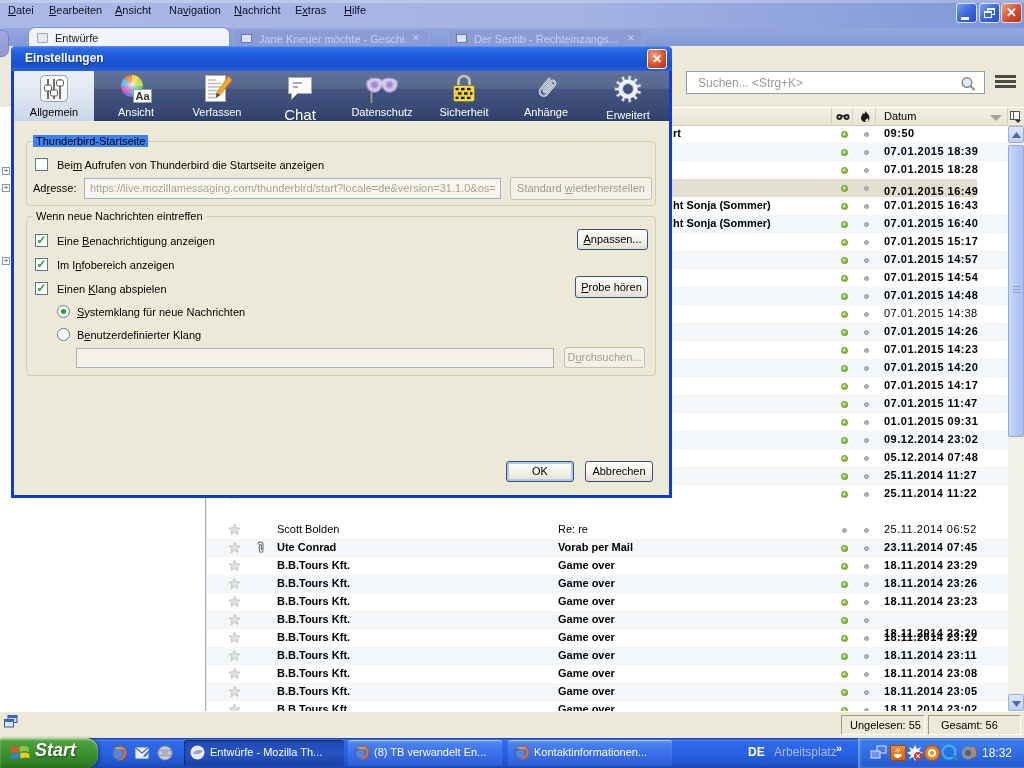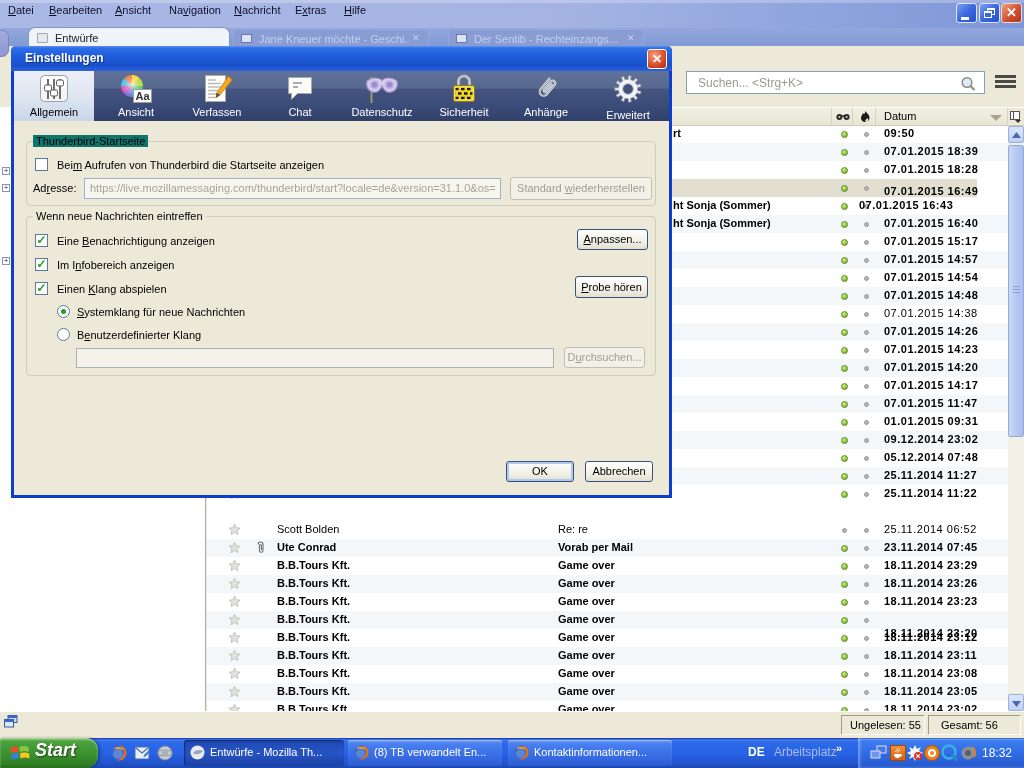--- a/index.html
+++ b/index.html
@@ -136,21 +136,21 @@
         <div class="dots" style="left:657px;top:7px"></div>
         <div style="position:absolute;left:677px;top:6px;font-weight:bold;letter-spacing:0.5px;white-space:nowrap">07.01.2015 16:49</div>
       </div>
 <div style="position:absolute;left:0;top:90px;width:801px;height:18px;font-size:11px;color:#000">
         <div style="position:absolute;left:21px;top:2px"><svg width="13" height="13" viewBox="0 0 13 13">
             <path d="M6.5 1 L8 4.8 L12 5.1 L9 7.7 L10 11.6 L6.5 9.5 L3 11.6 L4 7.7 L1 5.1 L5 4.8 Z" fill="#e2e2de" stroke="#c6c6c0" stroke-width="1"></path>
           </svg></div>
         <div style="position:absolute;left:466px;top:2px;font-weight:bold;white-space:nowrap">ht Sonja (Sommer)</div>
         <div class="dotg" style="left:634px;top:6px"></div>
         <div class="dots" style="left:657px;top:7px"></div>
-        <div style="position:absolute;left:652px;top:2px;font-weight:bold;letter-spacing:0.5px;white-space:nowrap">07.01.2015 16:43</div>
+        <div style="position:absolute;left:677px;top:2px;font-weight:bold;letter-spacing:0.5px;white-space:nowrap">07.01.2015 16:43</div>
       </div>
 <div style="position:absolute;left:0;top:108px;width:801px;height:18px;font-size:11px;color:#000">
         <div style="position:absolute;left:0;top:0;width:801px;height:18px;background:#f4f7fa"></div>
         <div style="position:absolute;left:21px;top:2px"><svg width="13" height="13" viewBox="0 0 13 13">
             <path d="M6.5 1 L8 4.8 L12 5.1 L9 7.7 L10 11.6 L6.5 9.5 L3 11.6 L4 7.7 L1 5.1 L5 4.8 Z" fill="#e2e2de" stroke="#c6c6c0" stroke-width="1"></path>
           </svg></div>
         <div style="position:absolute;left:466px;top:2px;font-weight:bold;white-space:nowrap">ht Sonja (Sommer)</div>
         <div class="dotg" style="left:634px;top:6px"></div>
         <div class="dots" style="left:657px;top:7px"></div>
         <div style="position:absolute;left:677px;top:2px;font-weight:bold;letter-spacing:0.5px;white-space:nowrap">07.01.2015 16:40</div>
@@ -584,21 +584,21 @@
 <path d="M15.8 18.8 L19 21 L14.8 23.8 Z" fill="#4a4a4a"></path>
 </svg></div>
           <div style="font-size:11px;color:#fff;margin-top:1px">Verfassen</div>
         </div>
         <div style="position:absolute;left:246px;top:3px;width:80px;height:47px;text-align:center">
           <div style="height:31px"><svg width="30" height="30" viewBox="0 0 30 30">
 <path d="M3.5 3.5 h23 v16 h-14 l-6 6 v-6 h-3 Z" fill="#fbfbfa" stroke="#a8a8a8"></path>
 <line x1="8" y1="9" x2="17" y2="9" stroke="#9a9a9a" stroke-width="1.6"></line>
 <line x1="8" y1="13" x2="13" y2="13" stroke="#9a9a9a" stroke-width="1.6"></line>
 </svg></div>
-          <div style="font-size:11px;color:#fff;margin-top:1px">Chat</div>
+          <div style="font-size:15px;color:#fff;margin-top:1px">Chat</div>
         </div>
         <div style="position:absolute;left:328px;top:3px;width:80px;height:47px;text-align:center">
           <div style="height:31px"><svg width="38" height="30" viewBox="0 0 38 30">
 <line x1="8.5" y1="3" x2="8.5" y2="29" stroke="#a0a070" stroke-width="1.8"></line>
 <path d="M4 7 C9 3 16 3.2 19 6.5 C22 3.2 29 3 34 7 C35.5 12.5 32.5 17.5 27.5 18.2 C23 18.8 20.2 14.8 19 11.8 C17.8 14.8 15 18.8 10.5 18.2 C5.5 17.5 2.5 12.5 4 7 Z" fill="#ddd3f0" fill-opacity="0.95" stroke="#a292cc" stroke-width="1.2"></path>
 <ellipse cx="11.5" cy="10.8" rx="4.8" ry="4.6" fill="#bfb2e6"></ellipse>
 <ellipse cx="26.5" cy="10.8" rx="4.8" ry="4.6" fill="#bfb2e6"></ellipse>
 <ellipse cx="11.5" cy="10.8" rx="2.8" ry="2.8" fill="#9a8cce"></ellipse>
 <ellipse cx="26.5" cy="10.8" rx="2.8" ry="2.8" fill="#9a8cce"></ellipse>
 </svg></div>
@@ -634,21 +634,21 @@
 <circle cx="15" cy="15" r="5.4" fill="#42527c"></circle>
 <circle cx="15" cy="15" r="5.4" fill="none" stroke="#c8ccd4" stroke-width="1"></circle>
 </svg></div>
           <div style="font-size:11px;color:#fff;margin-top:4px">Erweitert</div>
         </div>
   </div>
 
   <div class="abs" style="left:3px;top:75px;width:655px;height:374px;background:#ece9d8;font-size:11px;color:#000">
 
     <div class="abs" style="left:12px;top:20px;width:630px;height:65px;border:1px solid #d0cdb9;border-radius:4px"></div>
-    <div class="abs" style="left:19px;top:14px;background:#0f766e;padding:0 3px">Thunderbird-Startseite</div>
+    <div class="abs" style="left:19px;top:14px;background:#3b82f6;padding:0 3px">Thunderbird-Startseite</div>
     <div class="abs" style="left:21px;top:37px;width:13px;height:13px;background:#fff;border:1px solid #5a7a9c"></div>
     <div class="abs" style="left:43px;top:38px">Bei<u>m</u> Aufrufen von Thunderbird die Startseite anzeigen</div>
     <div class="abs" style="left:19px;top:61px">Ad<u>r</u>esse:</div>
     <div class="abs" style="left:70px;top:57px;width:417px;height:21px;background:#f7f5ee;border:1px solid #9fb0c8;color:#a4a49c;padding:3px 0 0 5px;white-space:nowrap;overflow:hidden">https://live.mozillamessaging.com/thunderbird/start?locale=de&amp;version=31.1.0&amp;os=</div>
     <div class="abs" style="left:496px;top:56px;width:142px;height:23px;background:#f2f1e7;border:1px solid #c3beb3;border-radius:3px;color:#a09d92;text-align:center;padding-top:4px">Standard <u>w</u>iederherstellen</div>
 
     <div class="abs" style="left:12px;top:95px;width:630px;height:160px;border:1px solid #d0cdb9;border-radius:4px"></div>
     <div class="abs" style="left:19px;top:89px;background:#ece9d8;padding:0 3px">Wenn neue Nachrichten eintreffen</div>
     <div class="abs" style="left:21px;top:113px;width:13px;height:13px;background:#fff;border:1px solid #5a7a9c;color:#21a121;font-size:12px;font-weight:bold;line-height:11px;text-align:center">✓</div>
     <div class="abs" style="left:43px;top:114px">Eine <u>B</u>enachrichtigung anzeigen</div>

